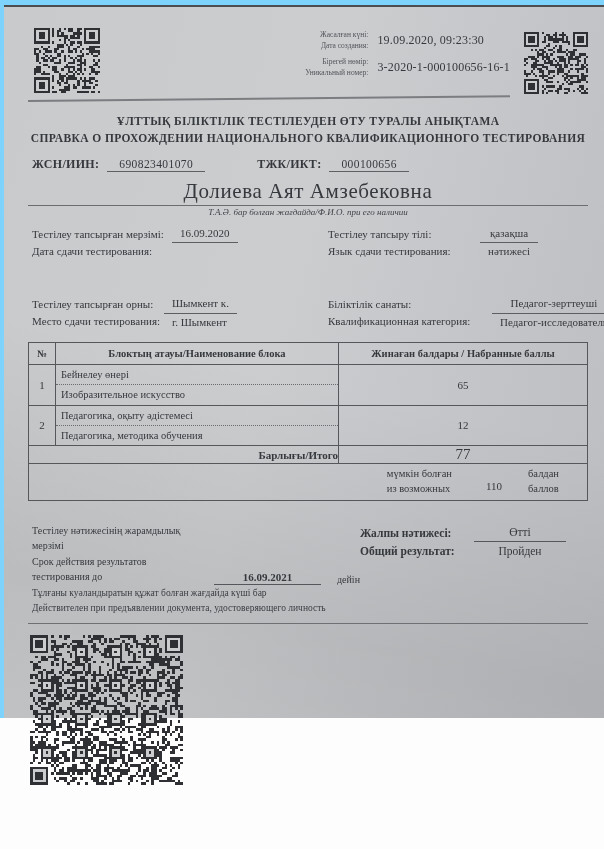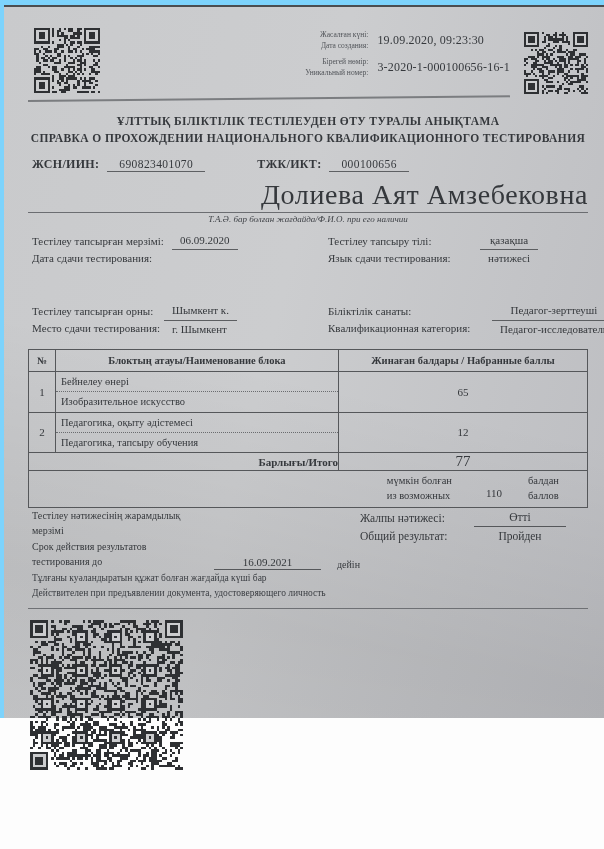--- a/index.html
+++ b/index.html
@@ -32,21 +32,21 @@
   
   .titles { text-align:center; margin-top:11px; font-weight:bold; font-size:11.5px; line-height:1.5; letter-spacing:.4px; }
 
   
   .ids { display:flex; align-items:flex-end; margin-top:9px; margin-left:4px; font-size:12px; }
   .id-label { font-weight:bold; letter-spacing:.3px; }
   .id-value { font-size:11.5px; border-bottom:1.6px solid #5e6063; padding:0 12px 1px 12px; margin-left:8px; letter-spacing:.4px; }
   .id-gap { width:52px; }
 
   
-  .name { text-align:right; font-size:28px; margin-top:7px; letter-spacing:.6px;font-family:Liberation Serif, serif; }
+  .name { text-align:center; font-size:21px; margin-top:7px; letter-spacing:.6px;font-family:Liberation Serif, serif; }
   .name-line { border-bottom:1.6px solid #6b6d71; margin-top:1px; }
   .name-note { text-align:center; font-style:italic; font-size:9px; margin-top:1px; color:#3c3f44; }
 
   
   .details { display:grid; grid-template-columns:260px 1fr; column-gap:4px; row-gap:11px; margin-top:9px; margin-left:4px; font-size:11px;gap:36px; }
   .cell { display:flex; }
   .lbls div { line-height:1.55; white-space:nowrap; }
   .vals { margin-left:8px; }
   .vals .v1 { border-bottom:1.3px solid #5c5e61; padding:0 8px 1px 8px; text-align:center; line-height:1.45; white-space:nowrap; }
   .vals .v2 { padding:1px 8px 0 8px; line-height:1.45; white-space:nowrap; }
@@ -66,27 +66,27 @@
   td.no-cell { text-align:center; font-size:11px; }
   td.score-cell { text-align:center; font-size:11px; }
   td.total-label { text-align:right; font-weight:bold; padding:3px 6px 3px 0; font-size:11px; }
   td.total-score { text-align:center; font-weight:normal; font-size:15px; }
   .possible-wrap { display:flex; justify-content:flex-end; align-items:center; padding:3px 0; }
   .possible-label { font-size:10.5px; line-height:1.4; text-align:left; }
   .possible-value { font-size:11px; margin:8px 26px 0 34px; }
   .possible-unit { font-size:10.5px; line-height:1.4; margin-right:28px; text-align:left; }
 
   
-  .validity { display:flex; margin-top:0; margin-left:4px; }
+  .validity { display:flex; margin-top:22px; margin-left:4px; }
   .validity-labels { font-size:10px; line-height:1.55; }
-  .validity-date { align-self:flex-end; width:128px; text-align:center; font-size:11px; border-bottom:1.5px solid #55575a; margin-left:26px; padding-bottom:1px; }
+  .validity-date { align-self:flex-end; width:128px; text-align:center; font-size:11px; border-bottom:1.5px solid #55575a; margin-left:26px; padding-bottom:1px;font-weight:bold; }
   .validity-suffix { align-self:flex-end; font-size:10px; margin-left:16px; }
   .result { margin-left:auto; margin-right:22px; font-size:11.5px; }
   .result-row { display:flex; align-items:flex-end; line-height:1.6; }
-  .result-label { width:108px; white-space:nowrap; }
+  .result-label { width:108px; white-space:nowrap;font-weight:bold; }
   .result-value { width:92px; text-align:center; margin-left:6px; }
   .result-row:first-child .result-value { border-bottom:1.4px solid #55575a; }
 
   
   .footnote { margin-top:1px; margin-left:4px; font-size:9.5px; line-height:1.6; color:#393c41; }
   .sep { border-bottom:1.6px solid #6e7074; margin-top:7px; }
 
   
   .qr-big { width:153px; height:150px; margin-top:11px; margin-left:2px; }
 </style>
@@ -726,21 +726,21 @@
     <div class="name-line"></div>
     <div class="name-note">Т.А.Ә. бар болған жағдайда/Ф.И.О. при его наличии</div>
 
     <div class="details">
       <div class="cell cell-date">
         <div class="lbls">
           <div>Тестілеу тапсырған мерзімі:</div>
           <div>Дата сдачи тестирования:</div>
         </div>
         <div class="vals">
-          <div class="v1">06.09.2020</div>
+          <div class="v1">16.09.2020</div>
           <div class="v2">&nbsp;</div>
         </div>
       </div>
       <div class="cell cell-lang">
         <div class="lbls">
           <div>Тестілеу тапсыру тілі:</div>
           <div>Язык сдачи тестирования:</div>
         </div>
         <div class="vals">
           <div class="v1">қазақша</div>
@@ -781,21 +781,21 @@
         <td>
           <span class="blk blk-kk">Бейнелеу өнері</span>
           <span class="blk">Изобразительное искусство</span>
         </td>
         <td class="score-cell">65</td>
       </tr>
       <tr>
         <td class="no-cell">2</td>
         <td>
           <span class="blk blk-kk">Педагогика, оқыту әдістемесі</span>
-          <span class="blk">Педагогика, тапсыру обучения</span>
+          <span class="blk">Педагогика, методика обучения</span>
         </td>
         <td class="score-cell">12</td>
       </tr>
       <tr>
         <td class="total-label" colspan="2">Барлығы/Итого</td>
         <td class="total-score">77</td>
       </tr>
       <tr>
         <td colspan="3">
           <div class="possible-wrap">

